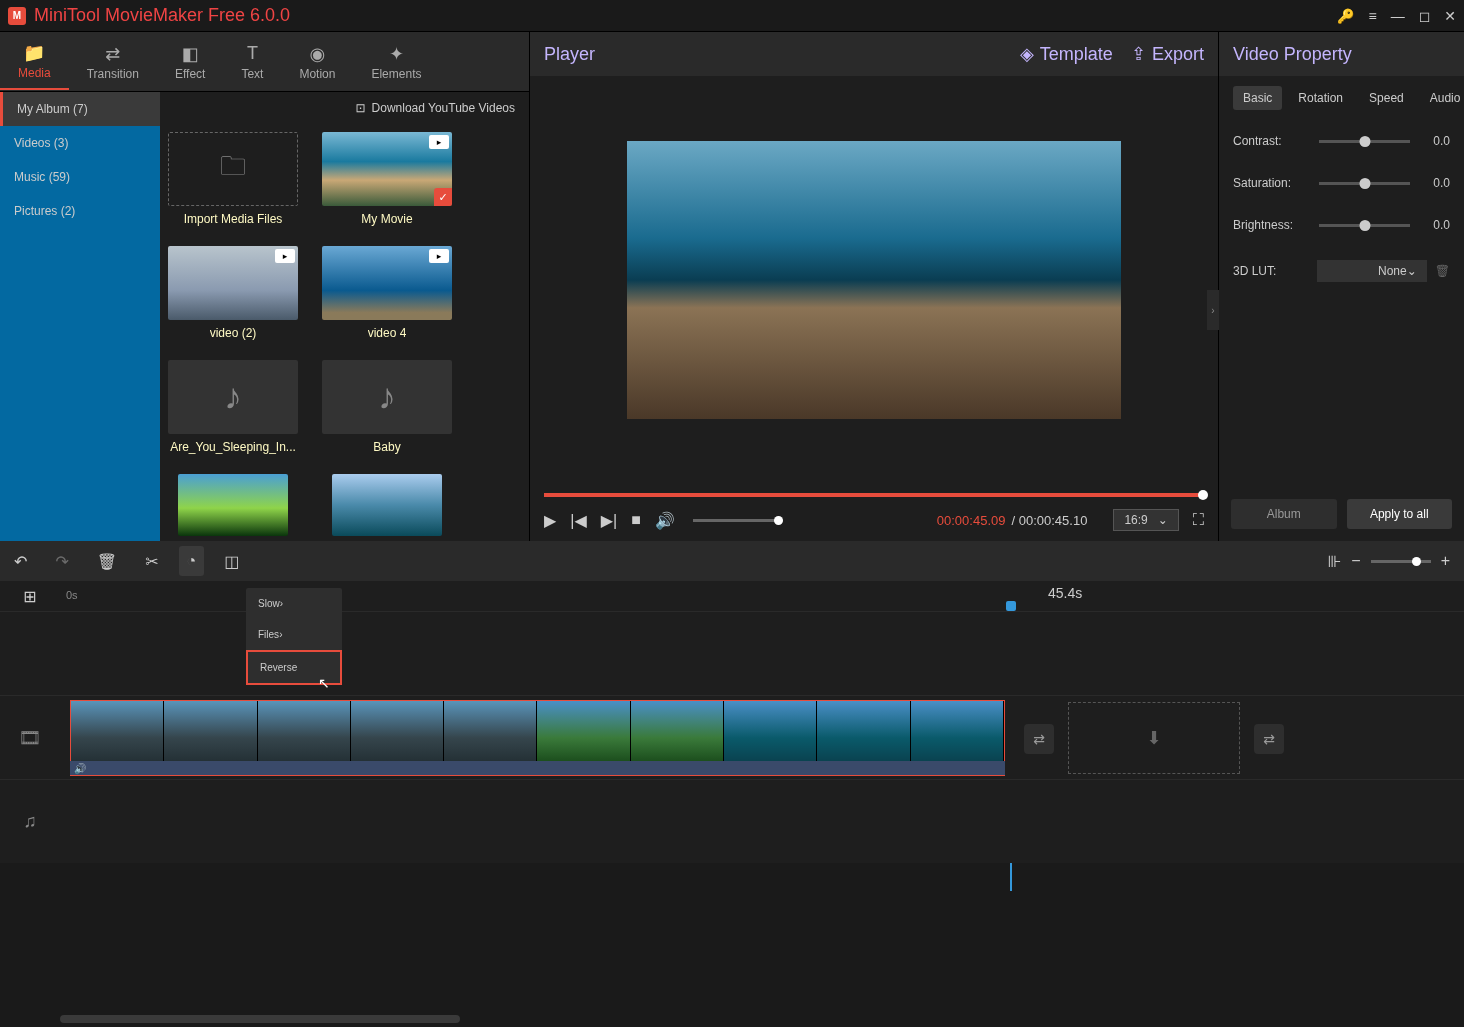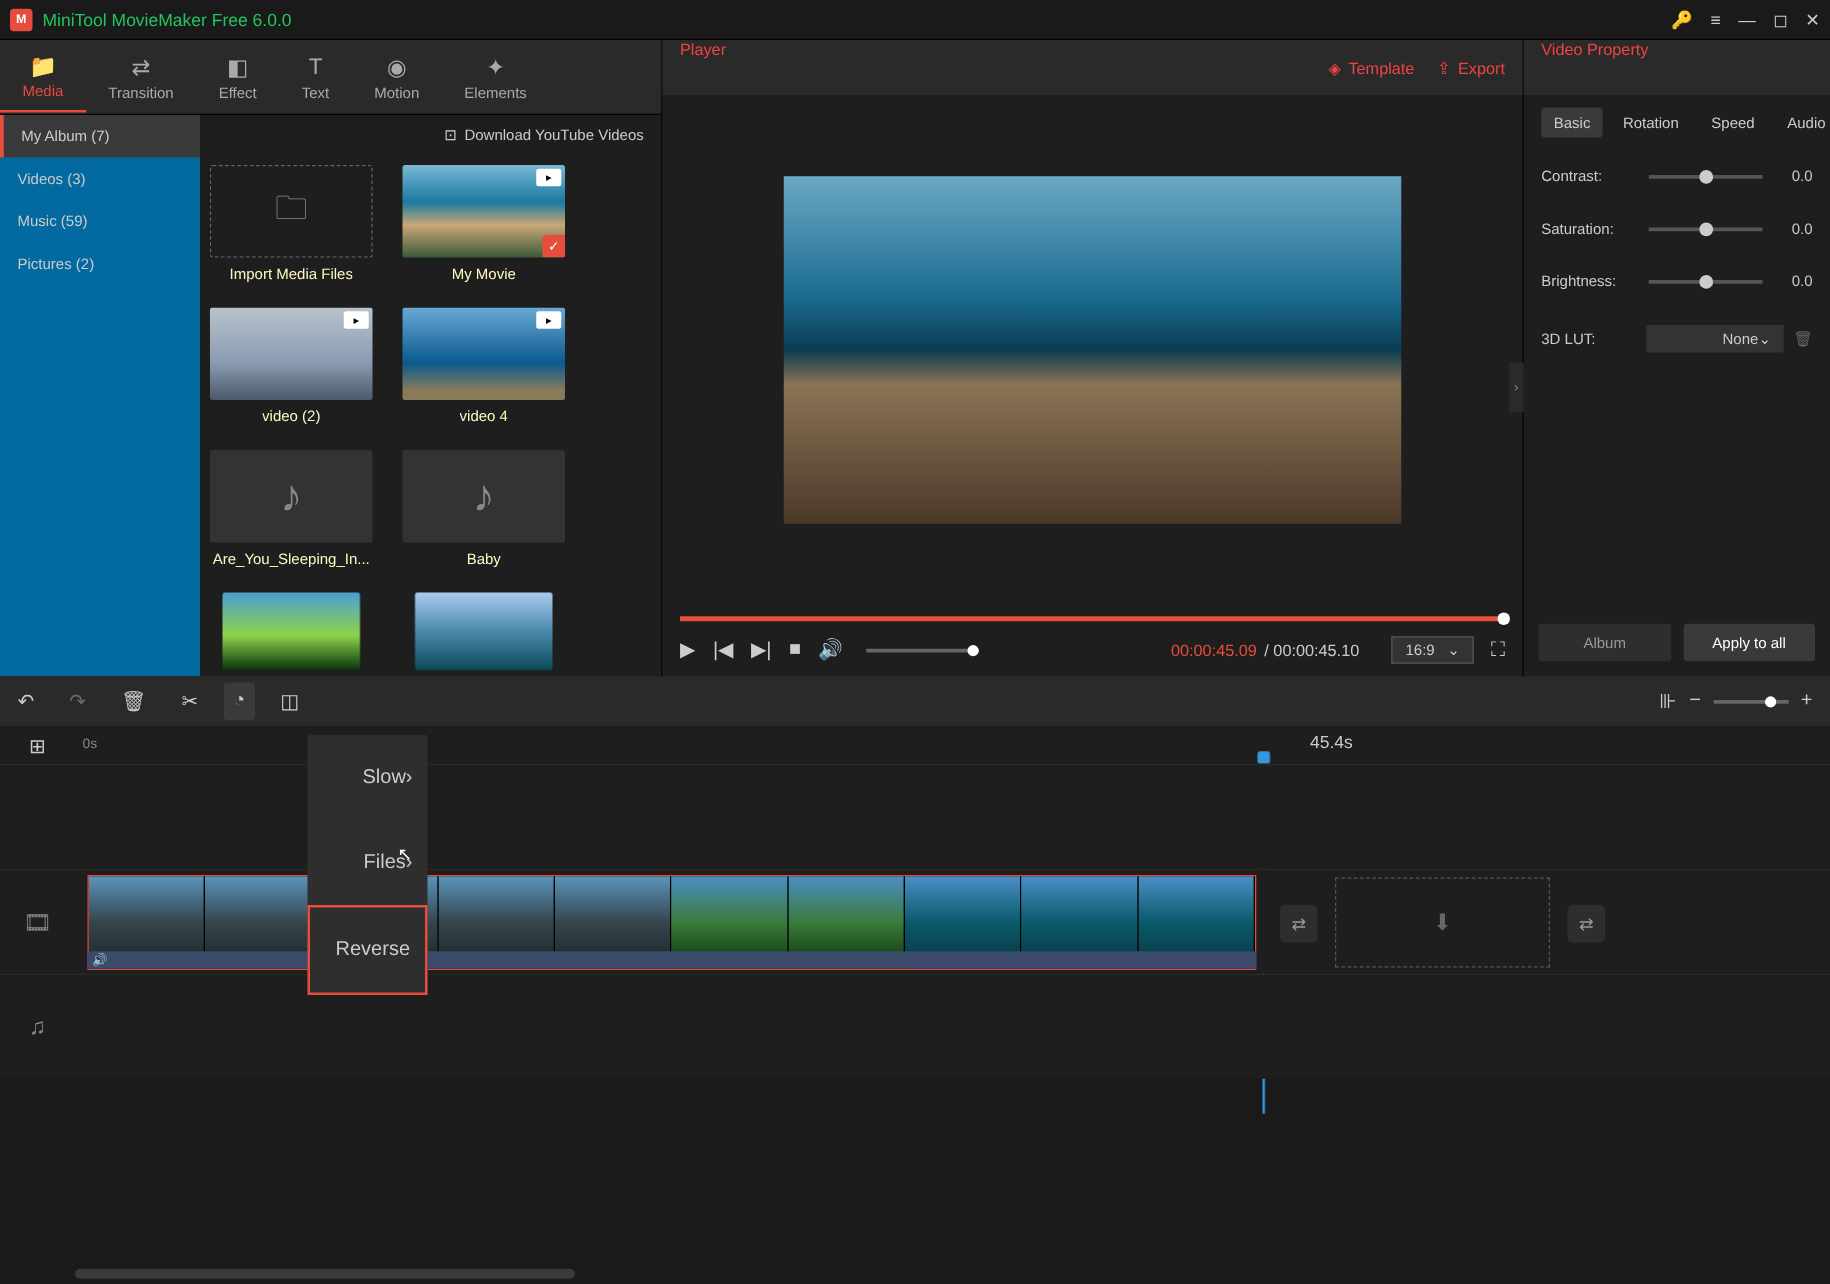--- a/index.html
+++ b/index.html
@@ -1,19 +1,19 @@
 <!DOCTYPE html>
 <html><head>
 <meta charset="utf-8">
 <style>
 *{margin:0;padding:0;box-sizing:border-box;font-family:Arial,sans-serif;user-select:none}
 body{background:#0f0f0f;color:#ccc;width:1464px;height:1027px;overflow:hidden;font-size:13px}
 .titlebar{height:32px;background:#1a1a1a;display:flex;align-items:center;padding:0 8px;border-bottom:1px solid #000}
 .titlebar .logo{width:18px;height:18px;background:#e74c3c;border-radius:3px;margin-right:8px;display:flex;align-items:center;justify-content:center;font-size:10px;color:#fff;font-weight:bold}
-.titlebar .title{color:#22c55e;font-size:14px;flex:1}
+.titlebar .title{color:#ef4444;font-size:18px;flex:1}
 .titlebar .right{display:flex;align-items:center;gap:14px}
 .titlebar .right span{cursor:pointer;font-size:14px}
 .key{color:#f1c40f}
 .main-row{display:flex;height:509px}
 .left-panel{width:530px;background:#1e1e1e;display:flex;flex-direction:column;border-right:1px solid #000}
 .toolbar{height:60px;background:#2a2a2a;display:flex;align-items:center;border-bottom:1px solid #000}
 .toolbar-item{flex:0 0 auto;padding:8px 18px;display:flex;flex-direction:column;align-items:center;gap:4px;cursor:pointer;font-size:12px;color:#aaa}
 .toolbar-item.active{color:#e74c3c;border-bottom:2px solid #e74c3c}
 .toolbar-item .ico{font-size:18px;height:20px}
 .library-row{display:flex;flex:1;overflow:hidden}
@@ -24,21 +24,21 @@
 .library-header{height:32px;display:flex;justify-content:flex-end;align-items:center;padding:0 14px;font-size:12px;color:#ccc;gap:6px}
 .thumbs{flex:1;padding:8px 0 8px 8px;display:flex;flex-wrap:wrap;gap:20px 24px;align-content:flex-start;overflow-y:auto}
 .thumb{width:130px;display:flex;flex-direction:column;align-items:center;gap:6px}
 .thumb-img{width:130px;height:74px;background:#333;border-radius:2px;position:relative;overflow:hidden}
 .thumb-img.dashed{border:1px dashed #666;background:#1e1e1e;display:flex;align-items:center;justify-content:center;font-size:26px;color:#888}
 .thumb-label{font-size:12px;color:#fef9c3;text-align:center;white-space:nowrap;overflow:hidden;text-overflow:ellipsis;max-width:130px}
 .vid-badge{position:absolute;top:3px;right:3px;width:20px;height:14px;background:#fff;border-radius:2px;display:flex;align-items:center;justify-content:center;font-size:9px;color:#000}
 .check-badge{position:absolute;bottom:0;right:0;width:18px;height:18px;background:#e74c3c;display:flex;align-items:center;justify-content:center;color:#fff;font-size:11px;border-top-left-radius:3px}
 .music-ico{width:100%;height:100%;display:flex;align-items:center;justify-content:center;font-size:36px;color:#888}
 .player-panel{flex:1;background:#1e1e1e;display:flex;flex-direction:column;border-right:1px solid #000}
-.panel-header{height:44px;background:#2a2a2a;display:flex;padding:0 14px;font-size:13px;color:#ef4444}
+.panel-header{height:44px;background:#2a2a2a;display:flex;align-items:center;padding:0 14px;font-size:18px;color:#c4b5fd}
 .panel-header .spacer{flex:1}
 .panel-header .btn{display:flex;align-items:center;gap:6px;margin-left:18px;cursor:pointer}
 .preview-area{flex:1;display:flex;align-items:center;justify-content:center;padding:20px}
 .preview{width:494px;height:278px;background:linear-gradient(to bottom,#6ba8c4 0%,#1a6b8f 35%,#0a3d52 50%,#8b7355 60%,#4a3828 100%);position:relative;overflow:hidden}
 .playback-bar{padding:10px 14px}
 .progress{height:4px;background:#444;position:relative;margin-bottom:12px}
 .progress-fill{height:100%;width:100%;background:#e74c3c}
 .progress-handle{position:absolute;right:-4px;top:-3px;width:10px;height:10px;border-radius:50%;background:#fff}
 .controls-row{display:flex;align-items:center;gap:14px}
 .controls-row .ctrl-btn{cursor:pointer;font-size:16px;color:#ccc}
@@ -61,21 +61,21 @@
 .props-btn{flex:1;padding:8px;text-align:center;color:#999;background:#2e2e2e;border-radius:3px;cursor:pointer;font-size:12px}
 .props-btn.primary{background:#3a3a3a;color:#fff}
 .timeline{background:#1a1a1a;height:486px;display:flex;flex-direction:column}
 .timeline-toolbar{height:40px;background:#2a2a2a;display:flex;align-items:center;padding:0 14px;gap:28px}
 .tl-btn{cursor:pointer;font-size:16px;color:#ccc}
 .tl-btn.active{background:#3a3a3a;padding:6px 8px;border-radius:3px;margin:-6px -8px}
 .tl-right{margin-left:auto;display:flex;align-items:center;gap:10px}
 .zoom-slider{width:60px;height:3px;background:#666;position:relative}
 .zoom-slider .zhandle{position:absolute;right:10px;top:-3px;width:9px;height:9px;border-radius:50%;background:#fff}
 .speed-menu{position:absolute;left:246px;top:588px;width:96px;background:#2e2e2e;z-index:100;border-radius:2px}
-.speed-item{padding:25px 12px;font-size:16px;color:#ccc;display:flex;justify-content:flex-end;align-items:center;cursor:pointer}
+.speed-item{padding:10px 12px;font-size:10px;color:#ccc;display:flex;justify-content:flex-start;align-items:center;cursor:pointer}
 .speed-item.hl{border:2px solid #e74c3c}
 .ruler{height:30px;background:#1e1e1e;position:relative;padding-left:60px;display:flex;align-items:center}
 .ruler .marker-0{position:absolute;left:66px;top:8px;font-size:11px;color:#888}
 .ruler .marker-end{position:absolute;left:1048px;top:4px;font-size:14px;color:#ccc}
 .playhead{position:absolute;left:1006px;top:20px;width:10px;height:10px;background:#3498db;border-radius:2px}
 .playhead::after{content:"";position:absolute;left:4px;top:10px;width:2px;height:280px;background:#3498db}
 .track{height:84px;background:#1e1e1e;display:flex;align-items:center;border-top:1px solid #2a2a2a;position:relative}
 .track-ico{width:60px;text-align:center;font-size:18px;color:#888}
 .clip-strip{position:absolute;left:70px;top:4px;width:935px;height:76px;border:1px solid #e74c3c;background:#222;display:flex;overflow:hidden}
 .clip-seg{flex:1;background:linear-gradient(to bottom,#5a94ba,#35454c,#1a2428);border-right:1px solid #000}

